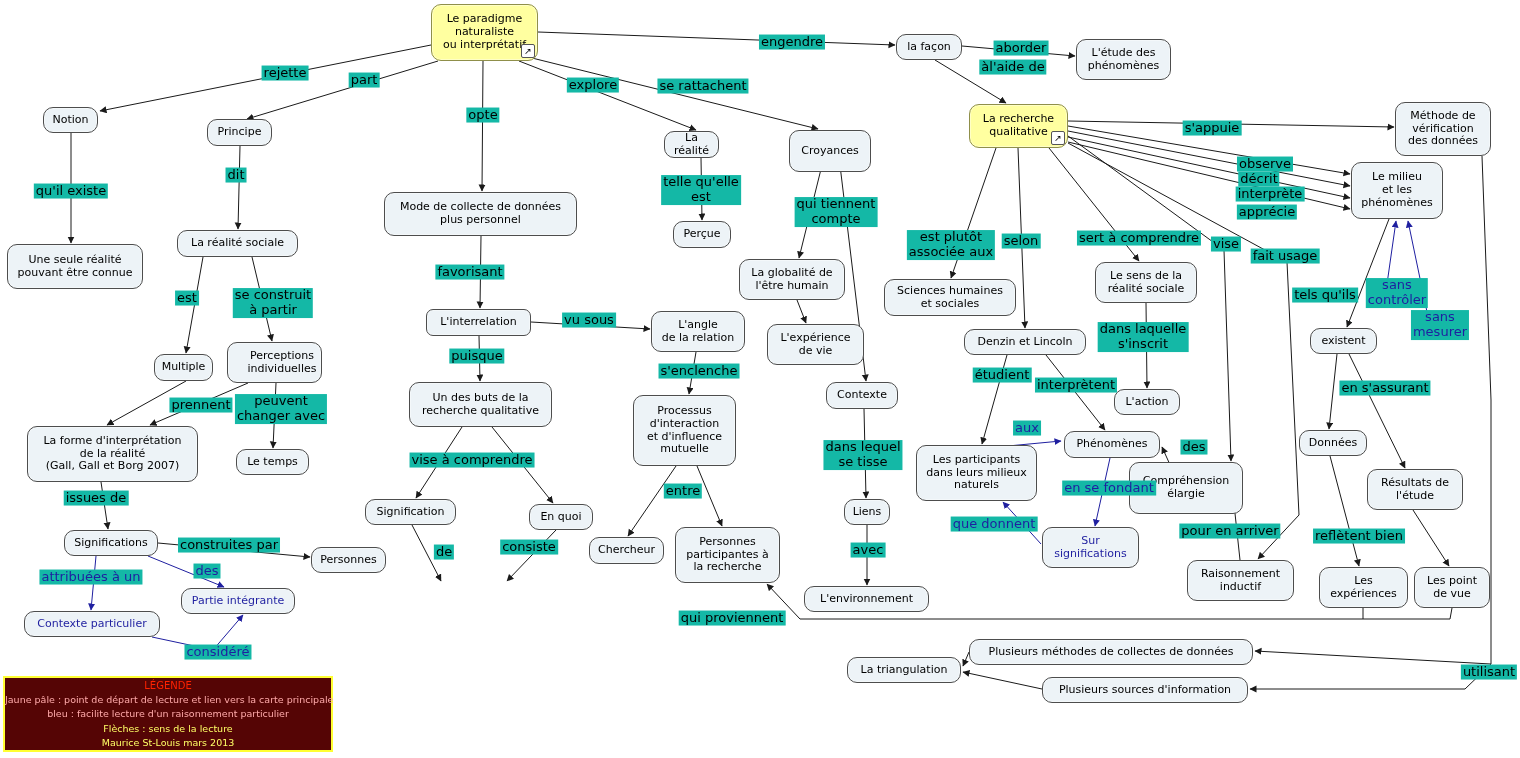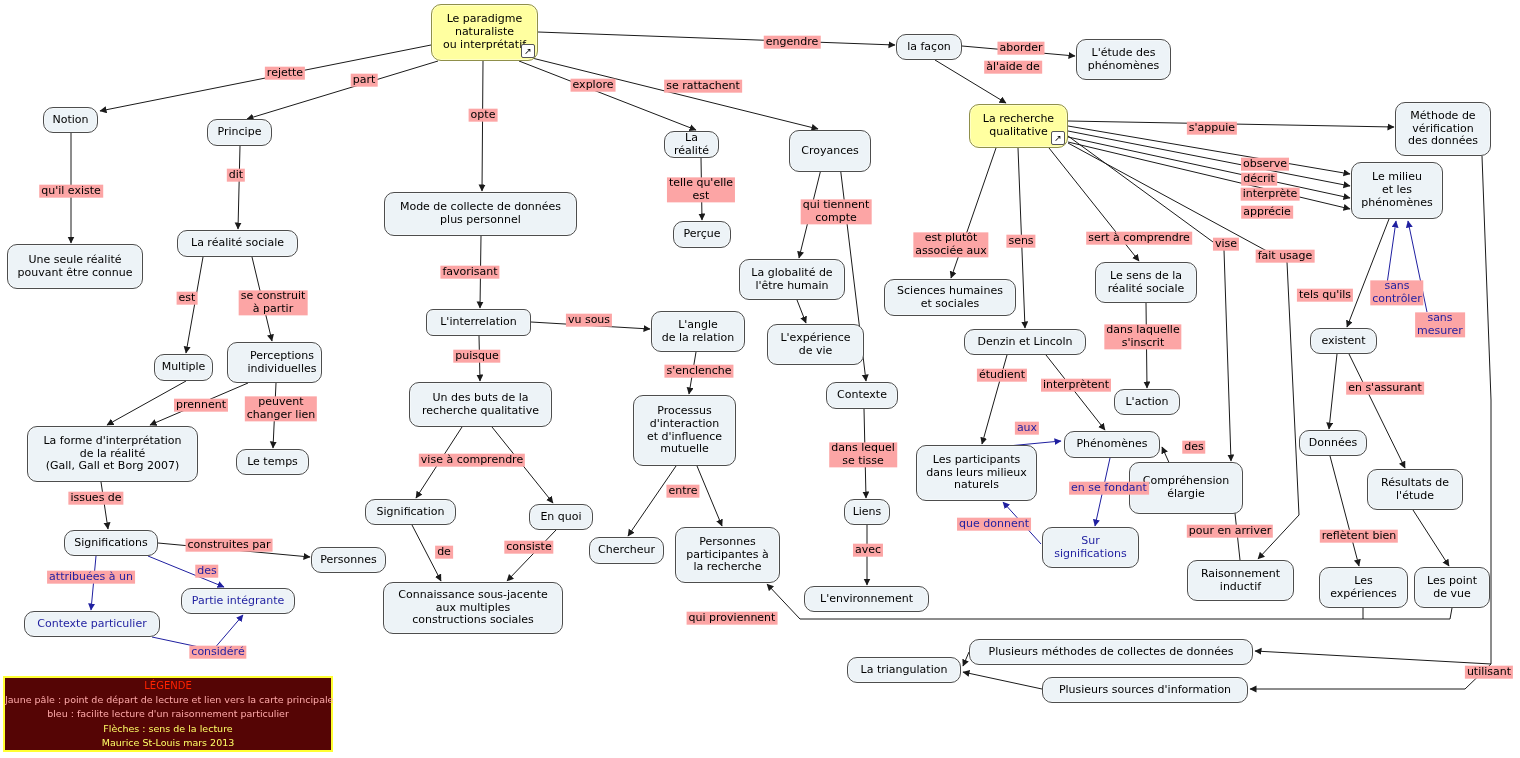--- a/index.html
+++ b/index.html
@@ -8,22 +8,22 @@
   #edges{position:absolute;left:0;top:0;}
   .node{position:absolute;box-sizing:border-box;display:flex;align-items:center;justify-content:center;
         background:#edf3f7;border:1px solid #4d4d4d;border-radius:10px;
         font-size:11px;line-height:1.18;color:#000;text-align:center;white-space:pre-line;
         box-shadow:0 0 0 1px rgba(255,255,255,.4) inset;}
   .node.yellow{background:#ffffa0;border-color:#8f8f4a;}
   .node.blue{color:#1f1fa0;}
   .nl{white-space:pre-line;padding:0 2px;}
   .link-icon{position:absolute;right:2px;bottom:2px;width:12px;height:12px;background:#fff;
              border:1px solid #555;border-radius:2px;font-size:9px;line-height:12px;text-align:center;color:#000;}
-  .elabel{position:absolute;transform:translate(-50%,-50%);background:#fca5a5;padding:0 2px;
-          font-size:11px;line-height:1.15;color:#000;text-align:center;white-space:pre-line;}
+  .elabel{position:absolute;transform:translate(-50%,-50%);background:#14b8a6;padding:0 2px;
+          font-size:13px;line-height:1.15;color:#000;text-align:center;white-space:pre-line;}
   .elabel.blue{color:#1f1fa0;}
   .legend{position:absolute;box-sizing:border-box;background:#550505;border:2px solid #ffff33;
           text-align:center;font-size:9.5px;line-height:1.5;}
   .legend-title{color:#ff2200;font-size:10px;}
   .legend-line{white-space:nowrap;}
 </style>
 </head>
 <body>
 
 <div id="canvas">
@@ -188,43 +188,40 @@
 significations</span></div>
     <div class="node" style="left: 311px; top: 547px; width: 75px; height: 26px;"><span class="nl">Personnes</span></div>
     <div class="node" style="left: 1319px; top: 567px; width: 89px; height: 41px;"><span class="nl">Les
 expériences</span></div>
     <div class="node" style="left: 1414px; top: 567px; width: 76px; height: 41px;"><span class="nl">Les point
 de vue</span></div>
     <div class="node" style="left: 1187px; top: 560px; width: 107px; height: 41px;"><span class="nl">Raisonnement
 inductif</span></div>
     <div class="node blue" style="left: 181px; top: 588px; width: 114px; height: 26px;"><span class="nl">Partie intégrante</span></div>
     <div class="node" style="left: 804px; top: 586px; width: 125px; height: 26px;"><span class="nl">L'environnement</span></div>
-    <div class="node" style="left: 383px; top: 582px; width: 180px; height: 52px;"><span class="nl">Connaissance sous-jacente
-aux multiples
-constructions sociales</span></div>
     <div class="node blue" style="left: 24px; top: 611px; width: 136px; height: 26px;"><span class="nl">Contexte particulier</span></div>
     <div class="node" style="left: 969px; top: 639px; width: 284px; height: 26px;"><span class="nl">Plusieurs méthodes de collectes de données</span></div>
     <div class="node" style="left: 847px; top: 657px; width: 114px; height: 26px;"><span class="nl">La triangulation</span></div>
     <div class="node" style="left: 1042px; top: 677px; width: 206px; height: 26px;"><span class="nl">Plusieurs sources d'information</span></div>
     <div class="elabel" style="left: 285px; top: 73px;">rejette</div>
     <div class="elabel" style="left: 364px; top: 80px;">part</div>
     <div class="elabel" style="left: 483px; top: 115px;">opte</div>
     <div class="elabel" style="left: 593px; top: 85px;">explore</div>
     <div class="elabel" style="left: 703px; top: 86px;">se rattachent</div>
     <div class="elabel" style="left: 792px; top: 42px;">engendre</div>
     <div class="elabel" style="left: 1021px; top: 48px;">aborder</div>
     <div class="elabel" style="left: 1013px; top: 67px;">àl'aide de</div>
     <div class="elabel" style="left: 71px; top: 191px;">qu'il existe</div>
     <div class="elabel" style="left: 236px; top: 175px;">dit</div>
     <div class="elabel" style="left: 187px; top: 298px;">est</div>
     <div class="elabel" style="left: 273px; top: 303px;">se construit
 à partir</div>
     <div class="elabel" style="left: 201px; top: 405px;">prennent</div>
     <div class="elabel" style="left: 281px; top: 409px;">peuvent
-changer lien</div>
+changer avec</div>
     <div class="elabel" style="left: 96px; top: 498px;">issues de</div>
     <div class="elabel blue" style="left: 91px; top: 577px;">attribuées à un</div>
     <div class="elabel blue" style="left: 207px; top: 571px;">des</div>
     <div class="elabel blue" style="left: 218px; top: 652px;">considéré</div>
     <div class="elabel" style="left: 229px; top: 545px;">construites par</div>
     <div class="elabel" style="left: 470px; top: 272px;">favorisant</div>
     <div class="elabel" style="left: 477px; top: 356px;">puisque</div>
     <div class="elabel" style="left: 589px; top: 320px;">vu sous</div>
     <div class="elabel" style="left: 472px; top: 460px;">vise à comprendre</div>
     <div class="elabel" style="left: 444px; top: 552px;">de</div>
@@ -233,21 +230,21 @@
 est</div>
     <div class="elabel" style="left: 699px; top: 371px;">s'enclenche</div>
     <div class="elabel" style="left: 683px; top: 491px;">entre</div>
     <div class="elabel" style="left: 836px; top: 212px;">qui tiennent
 compte</div>
     <div class="elabel" style="left: 863px; top: 455px;">dans lequel
 se tisse</div>
     <div class="elabel" style="left: 868px; top: 550px;">avec</div>
     <div class="elabel" style="left: 951px; top: 245px;">est plutôt
 associée aux</div>
-    <div class="elabel" style="left: 1021px; top: 241px;">sens</div>
+    <div class="elabel" style="left: 1021px; top: 241px;">selon</div>
     <div class="elabel" style="left: 1139px; top: 238px;">sert à comprendre</div>
     <div class="elabel" style="left: 1002px; top: 375px;">étudient</div>
     <div class="elabel" style="left: 1076px; top: 385px;">interprètent</div>
     <div class="elabel blue" style="left: 1027px; top: 428px;">aux</div>
     <div class="elabel blue" style="left: 1109px; top: 488px;">en se fondant</div>
     <div class="elabel blue" style="left: 994px; top: 524px;">que donnent</div>
     <div class="elabel" style="left: 1143px; top: 337px;">dans laquelle
 s'inscrit</div>
     <div class="elabel" style="left: 1226px; top: 244px;">vise</div>
     <div class="elabel" style="left: 1285px; top: 256px;">fait usage</div>

